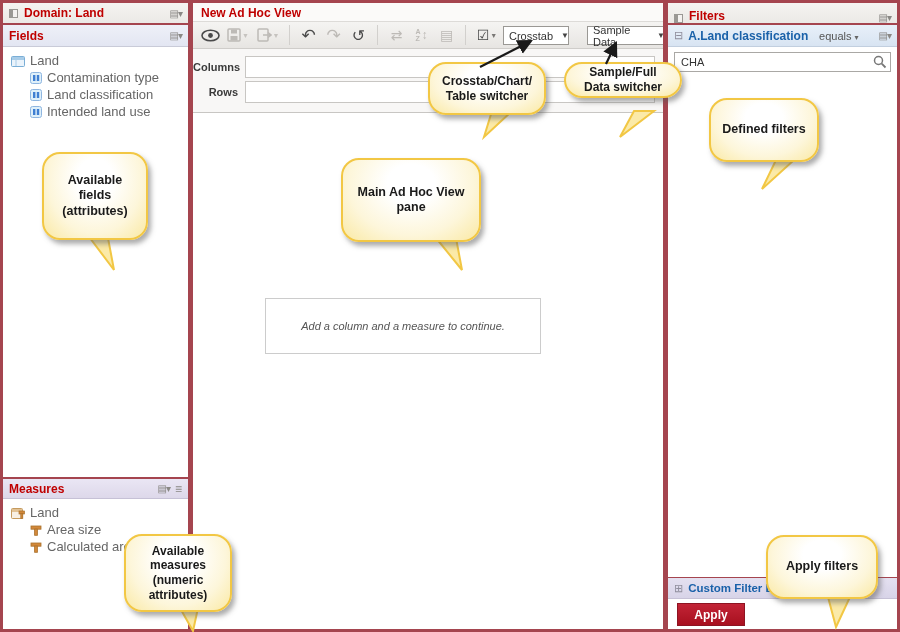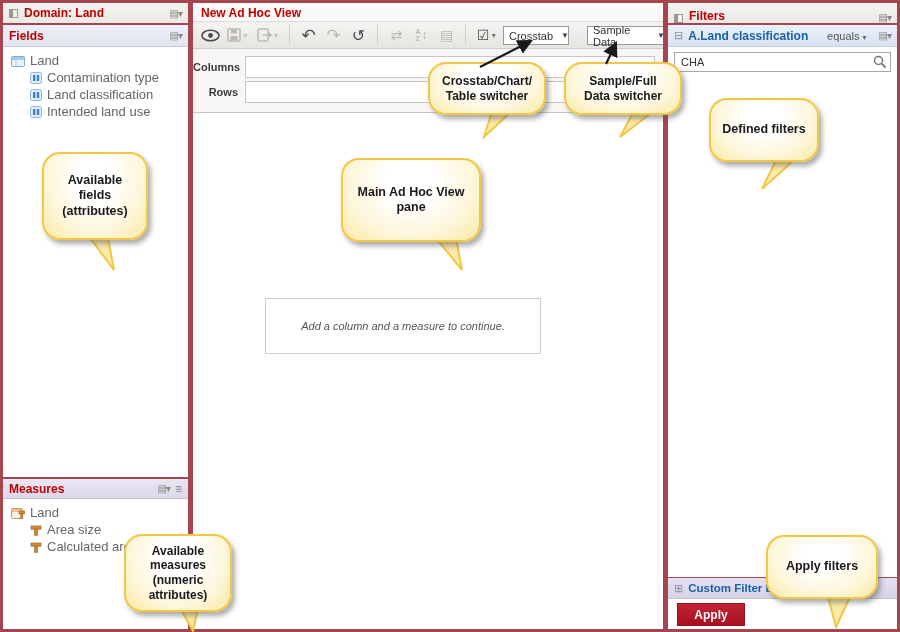--- a/index.html
+++ b/index.html
@@ -50,21 +50,21 @@
 
   .field-band { background:#f8f7f6; padding:4px 0 6px; border-bottom:1px solid #c8c6c3; }
   .band-row { display:flex; align-items:center; margin:3px 8px 3px 0; }
   .band-label { width:52px; text-align:right; font-size:11px; font-weight:bold; color:#3a3a3a; padding-right:7px; flex:0 0 auto; }
   .drop-bar { flex:1; height:22px; background:#fff; border:1px solid #c8c6c3; }
 
   .canvas { position:relative; height:100%; background:#fff; }
   .msg-box { position:absolute; left:72px; top:185px; width:276px; height:56px; border:1px solid #ccc; background:#fff; display:flex; align-items:center; justify-content:center; font-size:11px; color:#555;font-style:italic; }
 
   
-  .equals-lbl { font-size:11px; font-weight:normal; color:#555; margin-right:12px; cursor:pointer; }
+  .equals-lbl { font-size:11px; font-weight:normal; color:#555; margin-right:20px; cursor:pointer; }
   .equals-lbl .car { font-size:8px; color:#666; }
   .search-row { padding:5px 6px; }
   .search-wrap { position:relative; }
   .search-input { width:100%; height:20px; border:1px solid #aaa8a5; font-size:11px; color:#333; padding:0 22px 0 6px; font-family:"Liberation Sans", sans-serif; }
   .search-icon { position:absolute; right:4px; top:3px; }
   .bottom-block { position:absolute; left:0; right:0; bottom:0; }
   .apply-row { background:#fff; padding:4px 0 3px 9px; }
   .apply-btn { width:68px; height:23px; background:linear-gradient(#c22436,#a8101f); border:1px solid #8e1422; color:#fff; font-weight:bold; font-size:12px; font-family:"Liberation Sans", sans-serif; cursor:pointer; }
 
   
@@ -311,21 +311,21 @@
 fields
 (attributes)</div>
   <div class="callout" style="left:124px; top:534px; width:108px; height:78px; font-size:12px;">Available
 measures
 (numeric
 attributes)</div>
   <div class="callout" style="left:341px; top:158px; width:140px; height:84px;">Main Ad Hoc View
 pane</div>
   <div class="callout" style="left:428px; top:62px; width:118px; height:53px; font-size:12px;">Crosstab/Chart/
 Table switcher</div>
-  <div class="callout" style="left:564px; top:62px; width:118px; height:53px; font-size:12px;">Sample/Full
+  <div class="callout" style="left:564px; top:62px; width:118px; height:36px; font-size:12px;">Sample/Full
 Data switcher</div>
   <div class="callout" style="left:709px; top:98px; width:110px; height:64px;">Defined filters</div>
   <div class="callout" style="left:766px; top:535px; width:112px; height:64px;">Apply filters</div>
 
   <svg class="arrow-layer">
     <defs>
       <marker id="ah" markerWidth="9" markerHeight="9" refX="6" refY="3.5" orient="auto">
         <polygon points="0,0 7,3.5 0,7" fill="#1a1a1a"></polygon>
       </marker>
     </defs>

